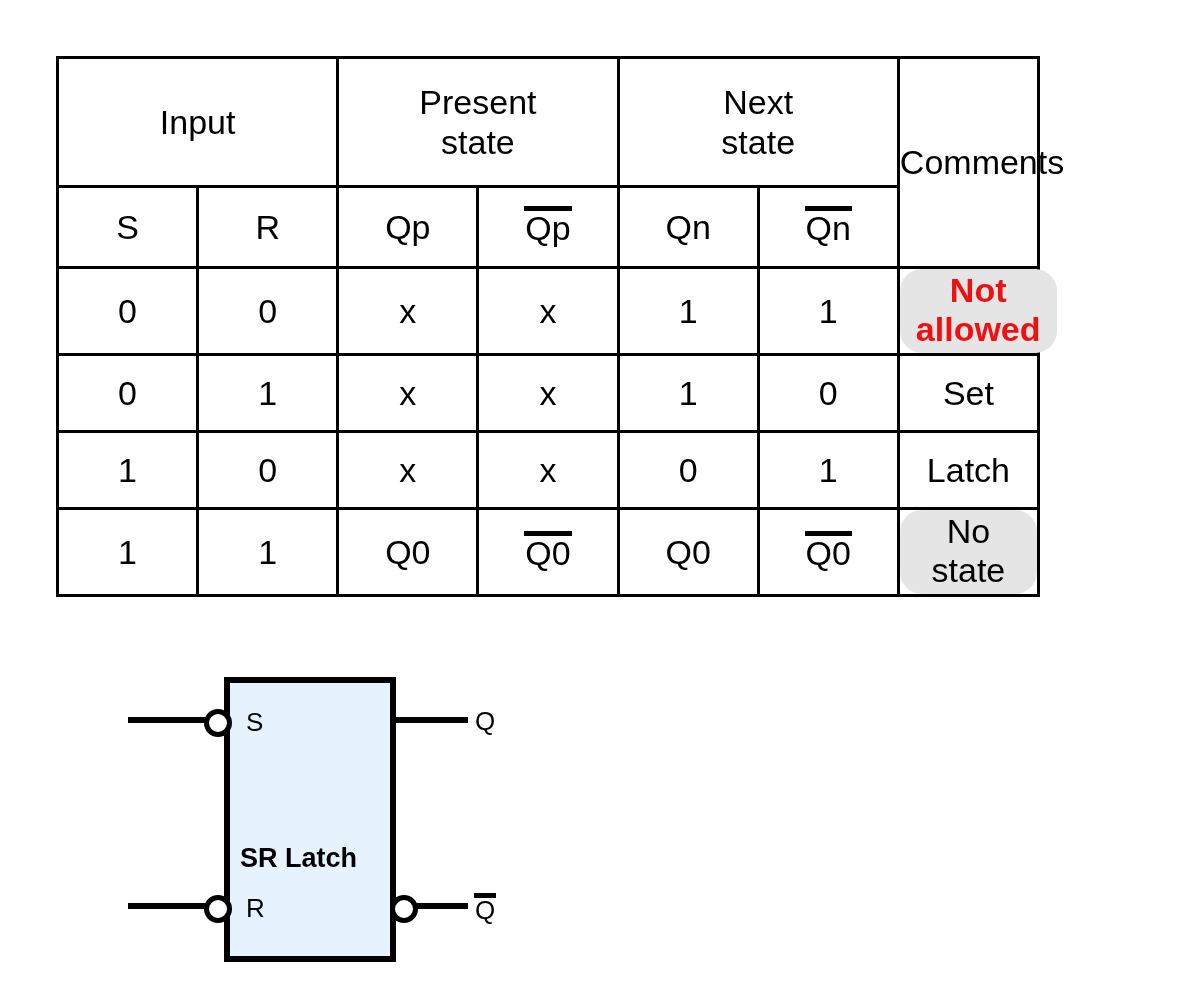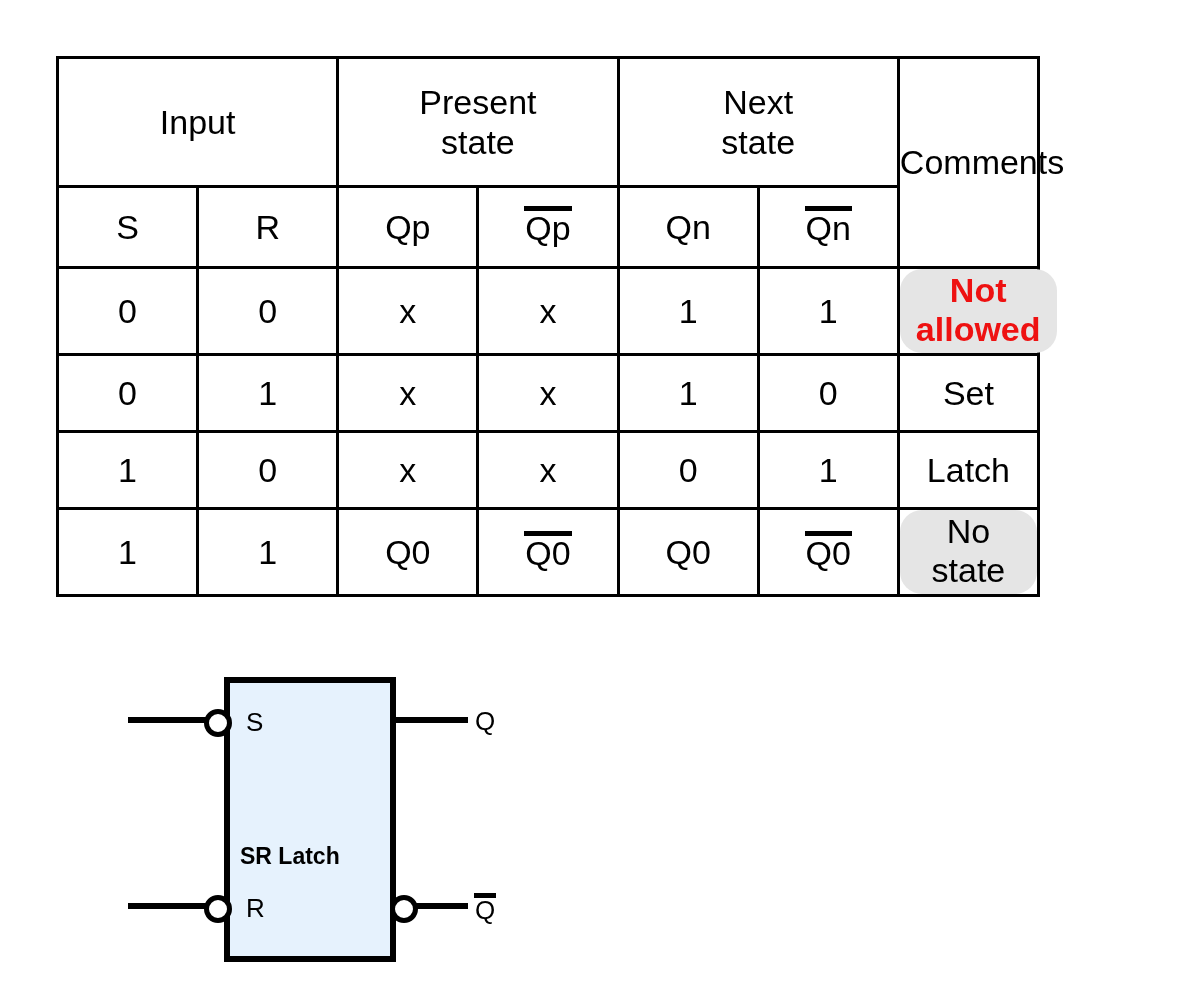--- a/index.html
+++ b/index.html
@@ -129,21 +129,21 @@
     white-space: nowrap;
   }
   .pin-s   { left: 136px; top: 57px; }
   .pin-r   { left: 136px; top: 243px; }
   .pin-q   { left: 365px; top: 56px; }
   .pin-qn  { left: 365px; top: 243px; }
   .block-name {
     position: absolute;
     left: 130px;
     top: 193px;
-    font-size: 23px;
+    font-size: 27px;
     font-weight: bold;
     white-space: nowrap;
   }
   .wire {
     position: absolute;
     background: #000000;
     height: 6px;
   }
   .wire-s { left: 18px; top: 67px; width: 80px; }
   .wire-r { left: 18px; top: 253px; width: 80px; }

